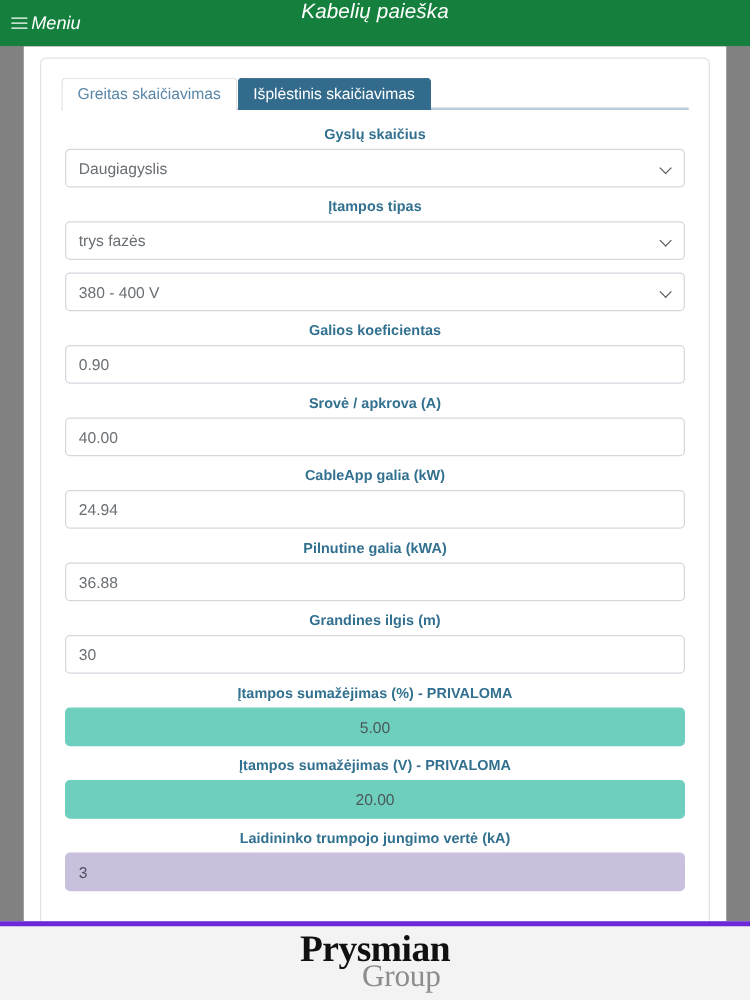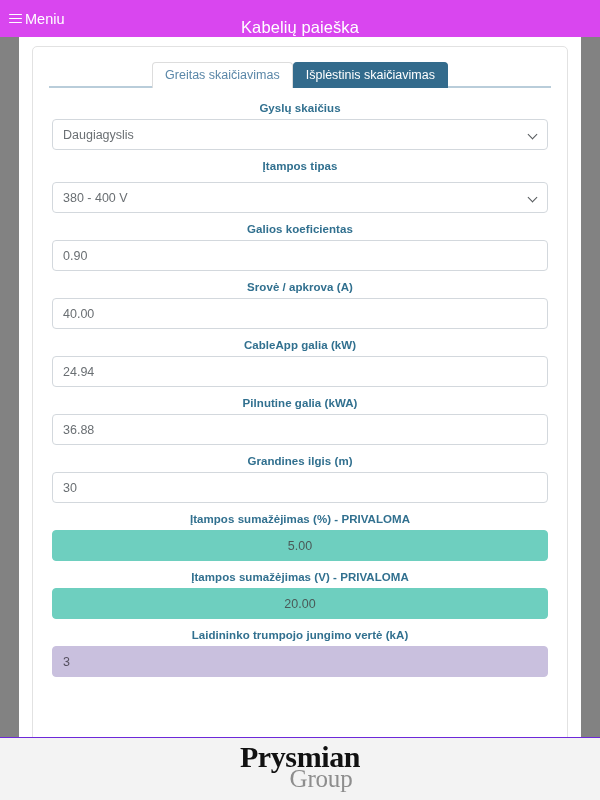--- a/index.html
+++ b/index.html
@@ -16,24 +16,25 @@
     background: #828282;
     position: relative;
   }
 
   
   .appbar {
     position: absolute;
     top: 0; left: 0;
     width: 600px;
     height: 37px;
-    background: #d946ef;
+    background: #15803d;
     color: #ffffff;
     display: flex;
-    align-items: flex-end;
+    align-items: flex-start;
+    font-style: italic;
   }
   .menu-btn {
     display: flex;
     align-items: center;
     gap: 3px;
     padding: 0 8px 0 9px;
     height: 37px;
     color: #ffffff;
     font-size: 14.5px;
     cursor: pointer;
@@ -91,21 +92,20 @@
     border-radius: 5px;
     overflow: hidden;
   }
   .card-body {
     padding: 12px 19px 0 19px;
   }
 
   
   .tabs {
     display: flex;
-    justify-content: center;
     align-items: flex-end;
     gap: 0;
     border-bottom: 2px solid #b9cdda;
     height: 29px;
     padding: 0;
     margin: 0 -3px;
   }
   .tab {
     font-size: 12.5px;
     padding: 6px 12px 7px 12px;
@@ -190,21 +190,21 @@
     transform: rotate(45deg);
   }
 
   
   .footer {
     position: absolute;
     top: 737px; left: 0;
     width: 600px;
     height: 63px;
     background: #f3f3f3;
-    border-top: 1px solid #6d28d9;
+    border-top: 4px solid #6d28d9;
   }
   .logo {
     position: absolute;
     left: 0; right: 0;
     top: 5px;
     text-align: center;
     line-height: .92;
   }
   .logo-main {
     display: block;
@@ -265,20 +265,24 @@
           <div class="field">
             <label class="field-label">Gyslų skaičius</label>
             <div class="control select">
               <span>Daugiagyslis</span>
               <span class="caret"></span>
             </div>
           </div>
 
           <div class="field">
             <label class="field-label">Įtampos tipas</label>
+            <div class="control select">
+              <span>trys fazės</span>
+              <span class="caret"></span>
+            </div>
           </div>
 
           <div class="field">
             <div class="control select">
               <span>380 - 400 V</span>
               <span class="caret"></span>
             </div>
           </div>
 
           <div class="field">

